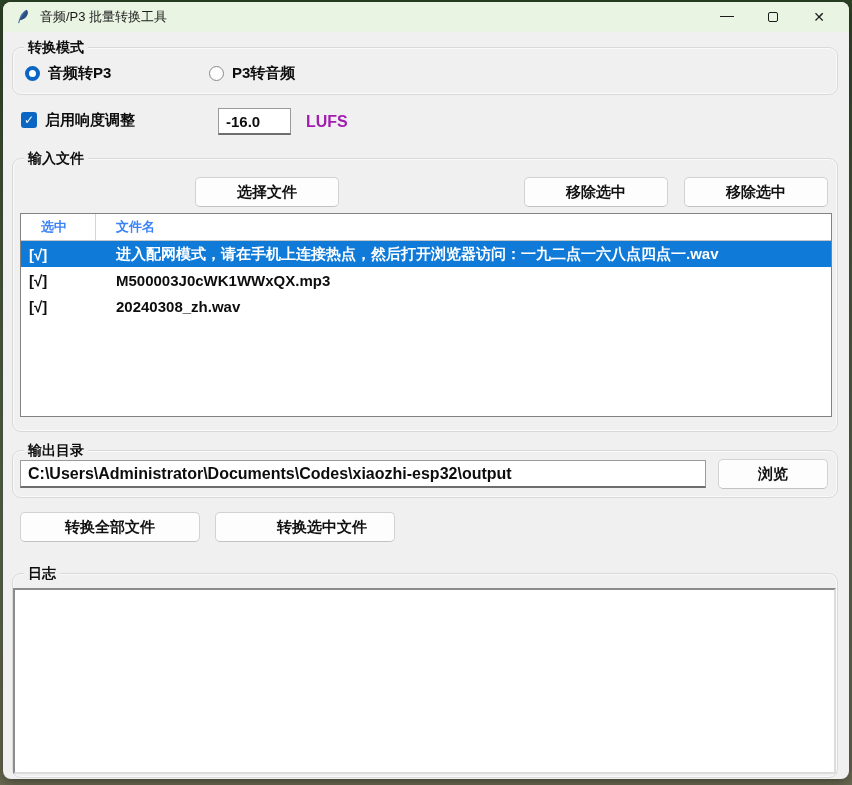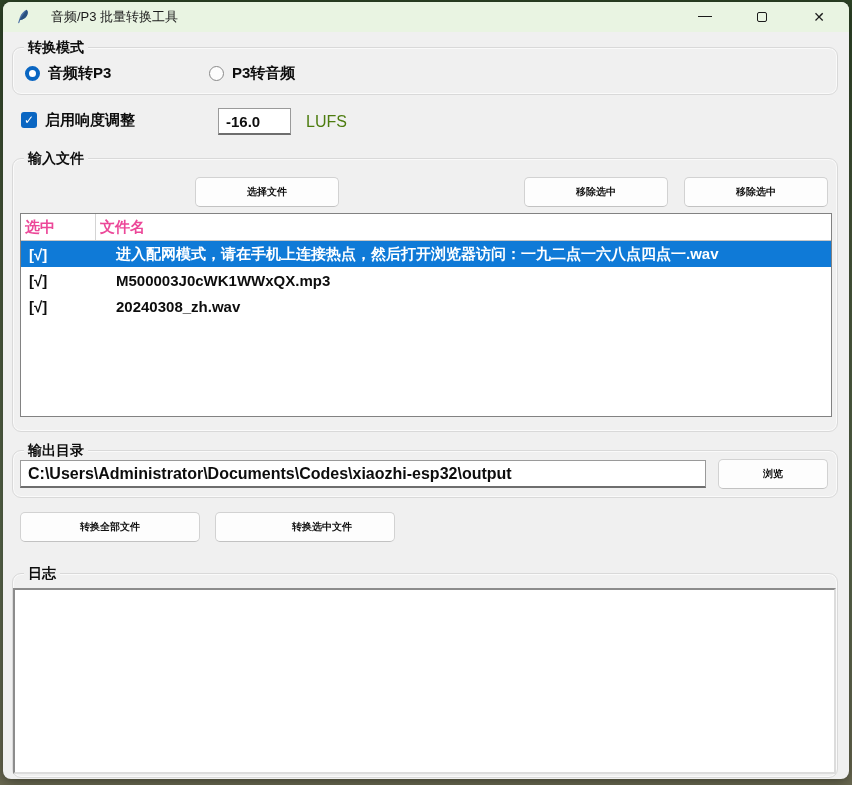--- a/index.html
+++ b/index.html
@@ -10,77 +10,77 @@
     position:relative; overflow:hidden;
   }
   #window {
     position:absolute; left:3px; top:2px; width:846px; height:777px;
     background:#f0f0f0; border-radius:8px; overflow:hidden;
     box-shadow:0 2px 14px rgba(0,0,0,.45);
   }
   
   #titlebar {
     position:absolute; left:0; top:0; width:100%; height:30px;
-    background:#e9f4e2; display:flex; align-items:center;gap:11px;
+    background:#e9f4e2; display:flex; align-items:center;
   }
   .app-icon { width:16px; height:16px; margin-left:12px; flex:0 0 auto; }
   .title-text { font-size:13px; color:#1b1b1b; margin-left:9px; flex:1 1 auto;
     white-space:nowrap; overflow:hidden; }
   .winbtn { width:46px; height:30px; display:flex; align-items:center; justify-content:center;
     color:#1b1b1b; flex:0 0 auto; cursor:default; }
   .glyph-min { font-size:14px; line-height:1; transform:translateY(-2px); }
   .glyph-max-box { width:10px; height:10px; border:1.3px solid #1b1b1b; border-radius:2px; }
   .glyph-close { font-size:14px; line-height:1; }
   #btn-close { margin-right:7px; }
 
   
   .frame {
     position:absolute; border:1px solid #d9d9d9;
     box-shadow:inset 0 0 0 1px #fafafa; border-radius:9px;
   }
   .frame-label {
     position:absolute; top:-10px; left:11px; background:#f0f0f0;
     padding:0 4px; font-size:14px; font-weight:bold; color:#0d0d0d; line-height:18px;
   }
-  .plain-label { position:absolute; font-size:14px; font-weight:normal; color:#4d7c0f;text-align:right; }
+  .plain-label { position:absolute; font-size:14px; font-weight:bold; color:#a21caf;text-align:right; }
 
   
   .radio-item { position:absolute; display:flex; align-items:center; gap:8px; height:20px; }
   .radio-dot-on { width:15px; height:15px; border-radius:50%;
     border:4.5px solid #0a66c2; background:#fff; }
   .radio-dot-off { width:15px; height:15px; border-radius:50%;
     border:1px solid #8a8a8a; background:#fdfdfd; }
   .radio-text { font-size:15px; font-weight:bold; color:#0d0d0d; }
   .checkbox-box { width:16px; height:16px; border-radius:3px; background:#0a66c2;
     color:#fff; font-size:12px; line-height:16px; text-align:center; font-weight:bold; }
 
   
   .btn {
     position:absolute; background:#fdfdfd;
     border:1px solid #d2d2d2; border-bottom-color:#c2c2c2; border-radius:5px;
-    font-family:"Liberation Sans",sans-serif; font-size:10px; font-weight:bold; color:#111;
+    font-family:"Liberation Sans",sans-serif; font-size:15px; font-weight:bold; color:#111;
     display:flex; align-items:center; justify-content:center; cursor:default;
   }
 
   
   .entry {
     position:absolute; background:#fff;
     border:1px solid #9a9a9a; border-bottom:2px solid #6e6e6e;
     font-size:15px; font-weight:bold; color:#0d0d0d;
     display:flex; align-items:center; padding:12px 7px; white-space:nowrap; overflow:hidden;
   }
 
   
   #file-table {
     position:absolute; left:17px; top:211px; width:812px; height:204px;
     background:#fff; border:1px solid #828282; overflow:hidden;
   }
   .tv-header { display:flex; height:27px; border-bottom:1px solid #c6c6c6; background:#fff; }
-  .tv-h-cell { font-size:15px; font-weight:bold; color:#ec4899;
-    display:flex; align-items:center; padding-left:4px; }
+  .tv-h-cell { font-size:13px; font-weight:bold; color:#3b82f6;
+    display:flex; align-items:center; padding-left:20px; }
   .tv-h-cell.c1 { width:75px; border-right:1px solid #d4d4d4; }
   .tv-h-cell.c2 { flex:1; }
   .tv-row { display:flex; height:26px; align-items:center;
     font-size:15px; font-weight:bold; color:#0d0d0d; }
   .tv-cell-check { width:75px; padding-left:8px; flex:0 0 auto; }
   .tv-cell-name  { flex:1; padding-left:20px; white-space:nowrap; overflow:hidden; }
   .tv-row.selected { background:#0f7ad7; color:#fff; }
 
   
   #log-text {

